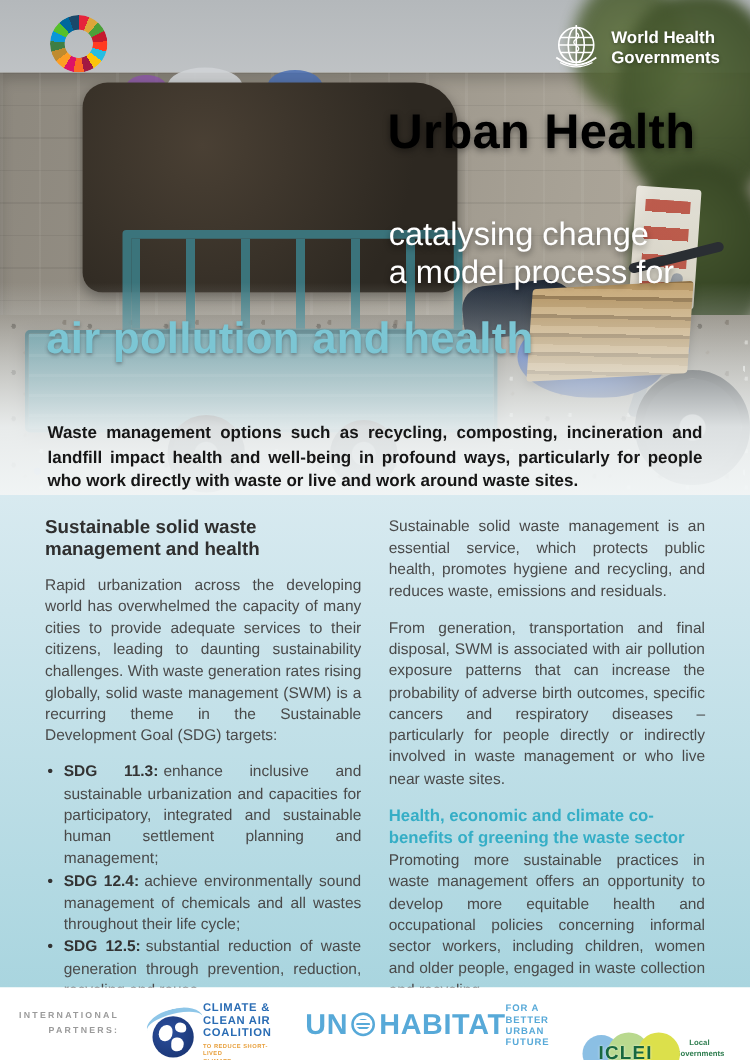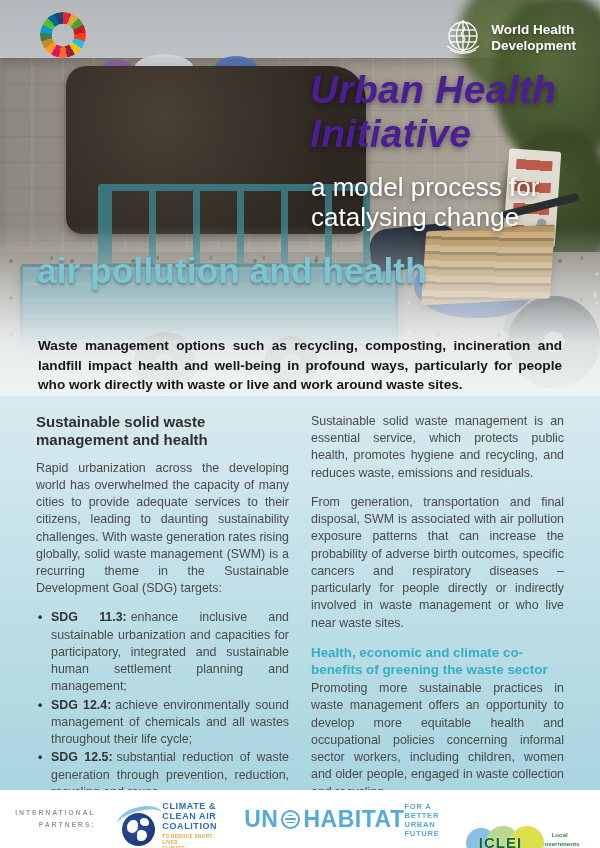--- a/index.html
+++ b/index.html
@@ -73,22 +73,22 @@
     background:linear-gradient(to bottom, rgba(238,243,244,0) 0%, rgba(238,243,244,.55) 38%, rgba(241,245,246,.9) 68%, rgba(243,247,248,.97) 100%); }
 
   
   .sdg-wheel { position:absolute; left:40px; top:12px; width:46px; height:46px; border-radius:50%;
     background:conic-gradient(#E5243B 0 21.2deg,#DDA63A 0 42.4deg,#4C9F38 0 63.5deg,#C5192D 0 84.7deg,#FF3A21 0 105.9deg,#26BDE2 0 127.1deg,#FCC30B 0 148.2deg,#A21942 0 169.4deg,#FD6925 0 190.6deg,#DD1367 0 211.8deg,#FD9D24 0 232.9deg,#BF8B2E 0 254.1deg,#3F7E44 0 275.3deg,#0A97D9 0 296.5deg,#56C02B 0 317.6deg,#00689D 0 338.8deg,#19486A 0 360deg);
     -webkit-mask:radial-gradient(circle, transparent 0 11px, #000 11.6px);
             mask:radial-gradient(circle, transparent 0 11px, #000 11.6px); }
   .who { position:absolute; right:24px; top:18px; display:flex; align-items:center; gap:8px; }
   .who-text { color:#fff; font-size:13.5px; font-weight:600; line-height:1.15; text-shadow:0 1px 3px rgba(0,0,0,.35); }
   .who-text div { white-space:nowrap; }
-  .hero-title { position:absolute; left:310px; top:68px; width:278px; color:#4c1d95; font-weight:700;
-    font-size:39px; line-height:1.13; letter-spacing:.3px; text-shadow:0 2px 6px rgba(0,0,0,.45);font-style:italic; }
+  .hero-title { position:absolute; left:310px; top:84px; width:278px; color:#000000; font-weight:700;
+    font-size:39px; line-height:1.13; letter-spacing:.3px; text-shadow:0 2px 6px rgba(0,0,0,.45); }
   .hero-sub { position:absolute; left:311px; top:172px; width:278px; color:#fff; font-weight:400;
     font-size:26px; line-height:1.16; text-shadow:0 2px 5px rgba(0,0,0,.45); }
   .hero-topic { position:absolute; left:37px; top:252px; width:540px; color:#7cc6d4; font-weight:700;
     font-size:35px; line-height:1.07; letter-spacing:.2px; text-shadow:0 2px 3px rgba(45,55,60,.45); }
   .hero-intro { position:absolute; left:38px; top:336px; width:524px; color:#161616;
     font-size:13.6px; font-weight:700; line-height:1.45; text-align:justify; }
 
   
   .doc-body { position:absolute; top:396px; left:0; width:600px; height:394px;
     background:linear-gradient(#d8eaf0,#a9d5df); padding:17px 36px 16px 36px; }
@@ -176,31 +176,30 @@
         <line x1="7" y1="12" x2="33" y2="12"></line>
         <line x1="6" y1="18" x2="34" y2="18"></line>
         <line x1="7" y1="24" x2="33" y2="24"></line>
         <line x1="20" y1="2" x2="20" y2="33"></line>
         <path d="M20 8 q4 2.6 0 5.2 q-4 2.6 0 5.2 q4 2.6 0 5.2" stroke-width="1.1"></path>
         <path d="M4 28 q16 12 32 0" stroke-width="1.4"></path>
         <path d="M7 32 q13 7 26 0" stroke-width="1.1"></path>
       </svg>
       <div class="who-text">
         <div>World Health</div>
-        <div>Development</div>
+        <div>Governments</div>
       </div>
     </div>
 
     <div class="hero-title">
       <div>Urban Health</div>
-      <div>Initiative</div>
     </div>
     <div class="hero-sub">
+      <div>catalysing change</div>
       <div>a model process for</div>
-      <div>catalysing change</div>
     </div>
     <div class="hero-topic">
       <div>air pollution and health</div>
     </div>
     <div class="hero-intro">Waste management options such as recycling, composting, incineration and landfill impact health and well-being in profound ways, particularly for people who work directly with waste or live and work around waste sites.</div>
   </div>
 
   <div class="doc-body">
     <div class="cols">
       <div class="col">

